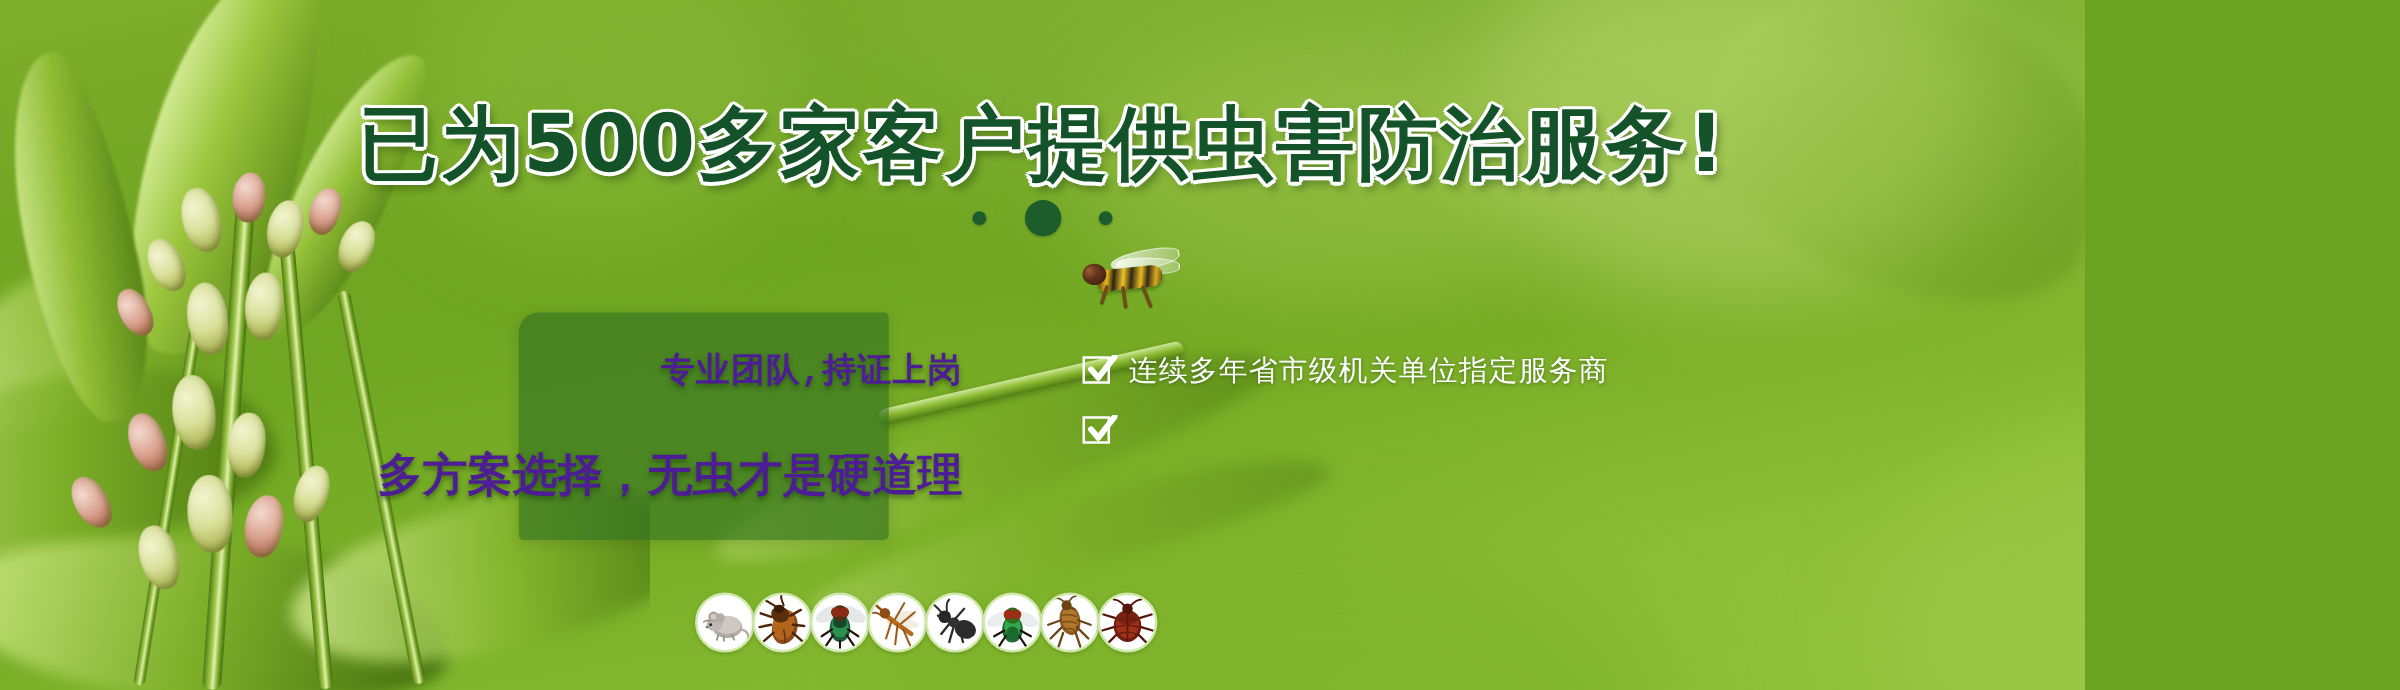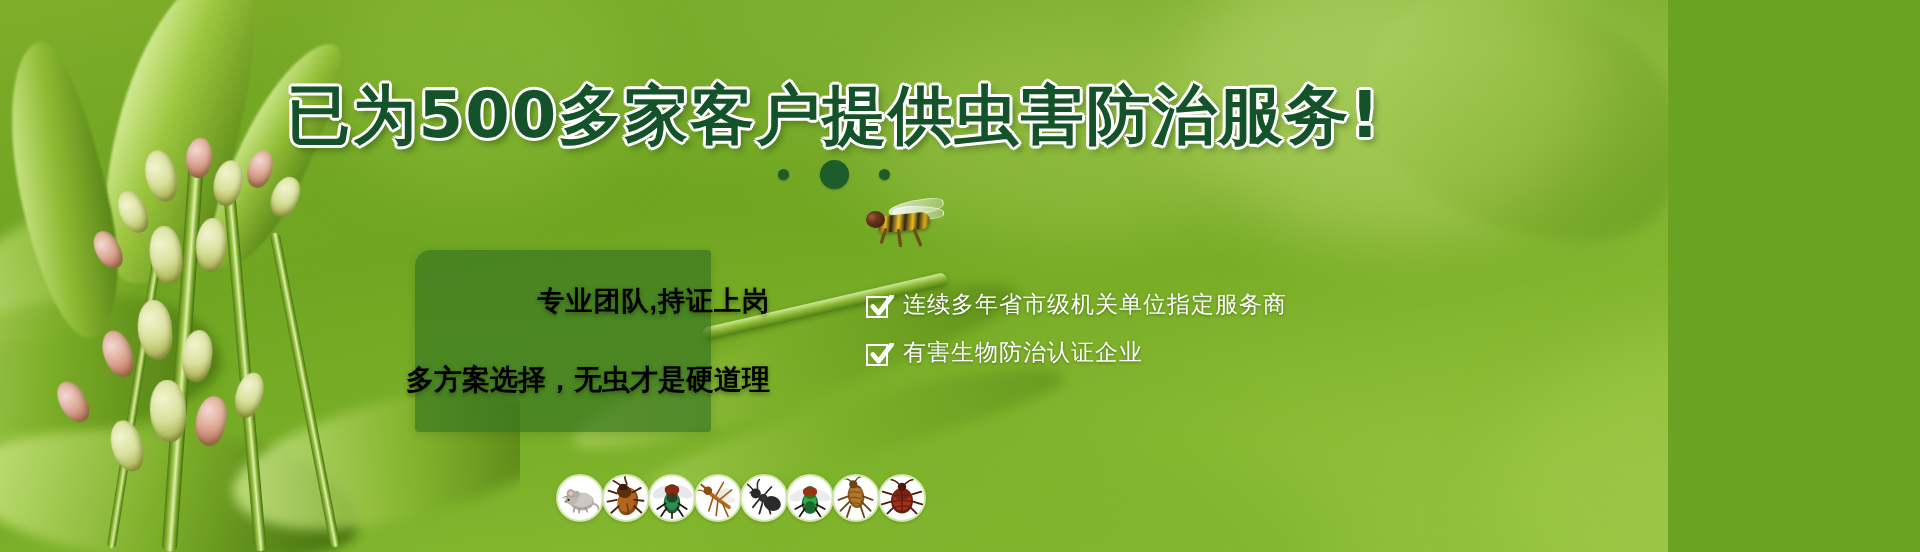--- a/index.html
+++ b/index.html
@@ -80,26 +80,26 @@
     border-radius:16px 4px 4px 4px;
     box-shadow:0 2px 10px rgba(20,50,10,.15);
   }
   .panel-lines {
     position:absolute; left:336px; top:250px; width:460px; height:182px;
     display:flex; flex-direction:column; justify-content:center;
     align-items:flex-end; gap:14px;
     padding-right:26px;
   }
   .pl {
-    color:#000000; font-weight:bold; white-space:nowrap;
-    font-family:Liberation Sans, sans-serif;
+    color:#4c1d95; font-weight:bold; white-space:nowrap;
+    font-family:Liberation Mono, monospace;
     text-shadow:0 2px 4px rgba(25,55,10,.55);
   }
   .pl1 { font-size:27px; letter-spacing:1px; }
-  .pl2 { font-size:28px; letter-spacing:0px;margin-top:28px; }
+  .pl2 { font-size:36px; letter-spacing:0px;margin-top:28px; }
   .pl3 { font-size:28px; letter-spacing:0px; }
 
   
   .fly { position:absolute; left:852px; top:196px; width:100px; height:52px; }
   .fly-body {
     position:absolute; left:26px; top:18px; width:52px; height:17px;
     border-radius:9px 14px 14px 9px;
     background:linear-gradient(100deg,#3a2b12 0%,#e8b61c 16%,#2a2410 26%,#f0c42a 40%,
       #2f2912 52%,#e9ba20 66%,#332b14 76%,#d8a91c 88%,#4a3a18 100%);
     transform:rotate(-6deg);
@@ -119,21 +119,21 @@
     border:1px solid rgba(255,255,255,.5);
   }
   .fly-wing.w1 { left:36px; top:4px;  width:56px; height:15px; transform:rotate(-9deg); }
   .fly-wing.w2 { left:40px; top:10px; width:52px; height:13px; transform:rotate(3deg); }
   .fly-leg {
     position:absolute; background:#6f4d14; border-radius:2px; box-shadow:0 0 1px rgba(0,0,0,.3);
   }
 
   
   .checks { position:absolute; left:866px; top:272px; }
-  .check-row { display:flex; align-items:flex-end; height:48px; }
+  .check-row { display:flex; align-items:center; height:48px; }
   .cbox { width:26px; height:26px; position:relative; flex:0 0 auto; margin-right:11px; }
   .cbox .sq {
     position:absolute; inset:2px 4px 2px 0; border:2.6px solid #ffffff;
   }
   .cbox .tick {
     position:absolute; left:3px; top:1px; width:25px; height:23px;
   }
   .ctext {
     color:#ffffff; font-size:23px; font-weight:normal; white-space:nowrap;
     letter-spacing:1px;
@@ -245,21 +245,20 @@
       </span>
       <span class="ctext">连续多年省市级机关单位指定服务商</span>
     </div>
     <div class="check-row">
       <span class="cbox">
         <span class="sq"></span>
         <svg class="tick" viewBox="0 0 26 24" fill="none" aria-hidden="true">
           <path d="M4 12 L10 19 L24 1" stroke="#ffffff" stroke-width="5" stroke-linecap="round" stroke-linejoin="round"></path>
         </svg>
       </span>
-      <span class="ctext">有害生物防治认证企业</span>
     </div>
   </div>
 
   <div class="pests">
 
     <div class="pest">
       <svg class="pest-inner" viewBox="0 0 48 48">
         <ellipse cx="26" cy="28" rx="13" ry="9.5" fill="#b0aba4"></ellipse>
         <ellipse cx="26" cy="26" rx="12" ry="8" fill="#cdc8c1"></ellipse>
         <ellipse cx="15" cy="25" rx="7" ry="6.5" fill="#bdb8b1"></ellipse>

